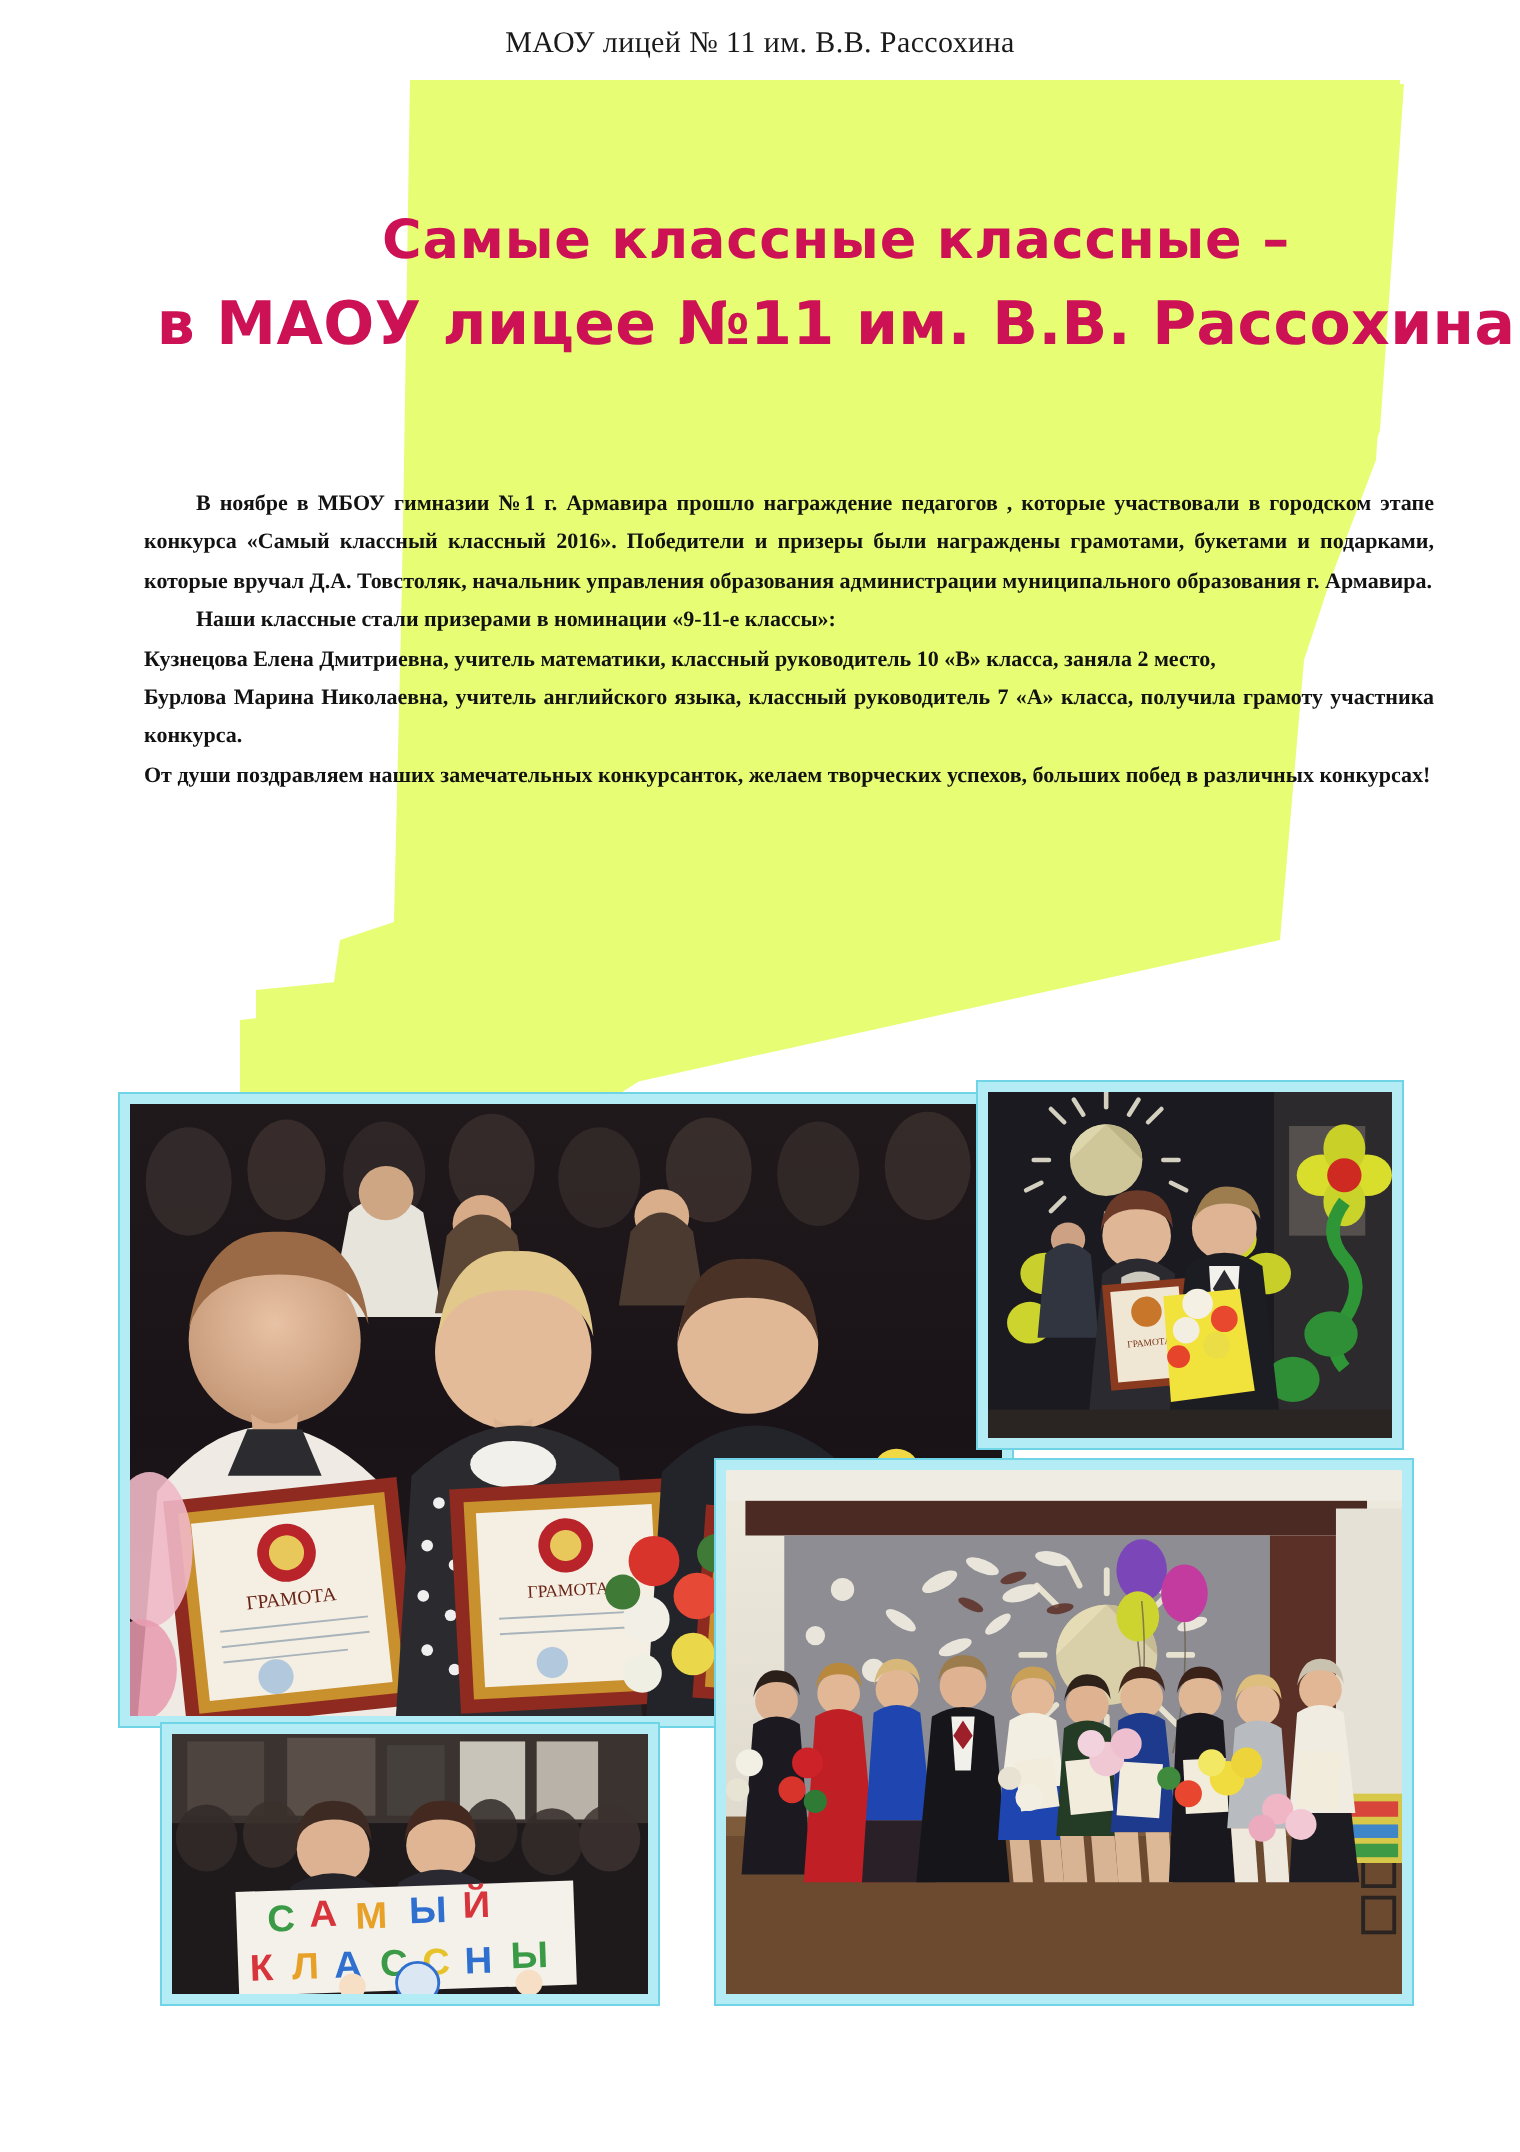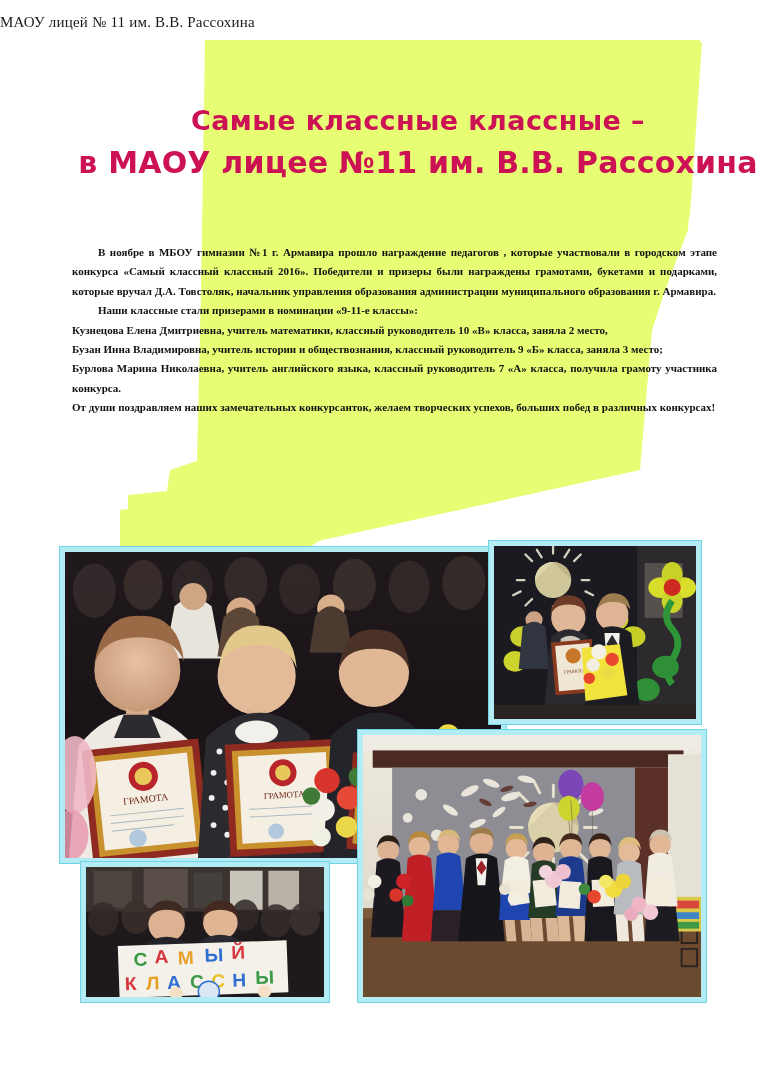--- a/index.html
+++ b/index.html
@@ -17,20 +17,21 @@
     background: #ffffff;
     overflow: hidden;
   }
 
   
   .header-line {
     position: absolute;
     top: 14px;
     left: 0;
     width: 760px;
+    text-align: center;
     font-family: "Liberation Serif", "DejaVu Serif", serif;
     font-size: 15px;
     color: #1a1a1a;
     letter-spacing: 0.2px;
   }
 
   
   .yellow-shape {
     position: absolute;
     left: 0;
@@ -136,21 +137,20 @@
 
   <div class="title-block">
     <div class="title-line1">Самые классные классные –</div>
     <div class="title-line2">в МАОУ лицее №11 им. В.В. Рассохина</div>
   </div>
 
   <div class="article">
     <p class="para indent">В ноябре в МБОУ гимназии №1 г. Армавира прошло награждение педагогов , которые участвовали в городском этапе конкурса «Самый классный классный 2016». Победители и призеры были награждены грамотами, букетами и подарками, которые вручал Д.А. Товстоляк, начальник  управления образования администрации муниципального образования г. Армавира.</p>
     <p class="para indent nowrap-block">Наши классные стали призерами в номинации «9-11-е классы»:</p>
     <p class="para">Кузнецова Елена Дмитриевна, учитель математики, классный руководитель 10 «В» класса,  заняла 2 место,</p>
-    <p class="para">Бузан Инна Владимировна, учитель истории и обществознания, классный руководитель 9 «Б» класса, заняла 3 место;</p>
     <p class="para">Бурлова Марина Николаевна, учитель английского языка, классный руководитель 7 «А» класса, получила грамоту участника конкурса.</p>
     <p class="para">От души поздравляем наших замечательных конкурсанток, желаем творческих успехов, больших побед в различных конкурсах!</p>
   </div>
 
   <div class="photo" style="left:60px; top:547px; width:446px; height:316px;">
     <div class="inner">
       <svg viewBox="0 0 446 316" preserveAspectRatio="none" aria-hidden="true">
         <defs>
           <linearGradient id="hallA" x1="0" y1="0" x2="0" y2="1">
             <stop offset="0%" stop-color="#20191c"></stop>

